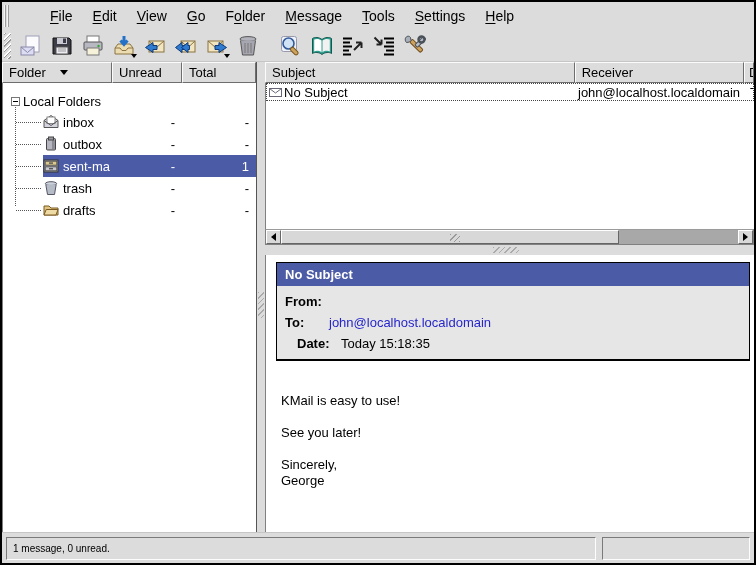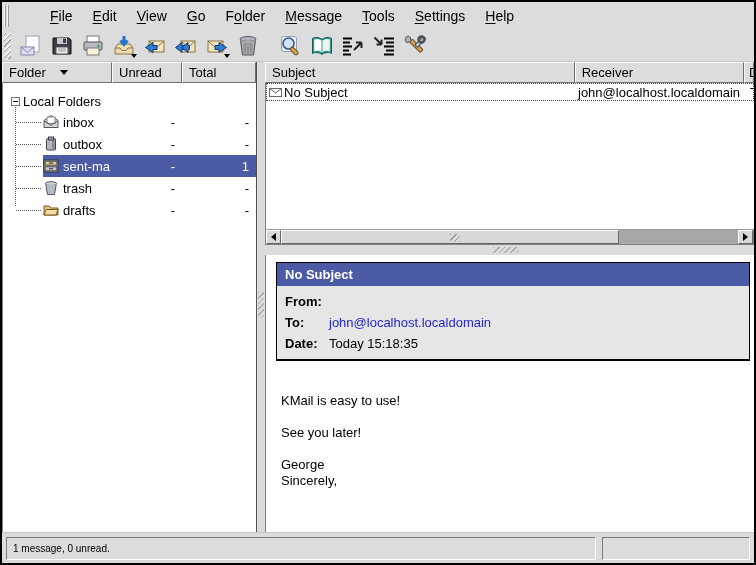--- a/index.html
+++ b/index.html
@@ -64,21 +64,21 @@
   .sthumb::after{content:"";position:absolute;left:50%;top:3px;width:10px;height:8px;background:repeating-linear-gradient(135deg,#999 0 1px,transparent 1px 4px);}
   .strack{flex:1;}
   .hsplitter{height:10px;background:#dcdcdc;position:relative;flex:0 0 auto;}
   .hsplitter .grip{position:absolute;left:228px;top:2px;width:26px;height:6px;background:repeating-linear-gradient(135deg,#aaa 0 1px,transparent 1px 4px);}
   
   .reader{flex:1;background:#fff;overflow:hidden;border-left:1px solid #808080;padding:7px 0 0 10px;}
   .hdrbox{width:474px;border:1px solid #000;border-bottom:2px solid #000;background:#e6e6e6;}
   .hdrbox-title{background:var(--titlebg);color:#fff;font-weight:bold;font-size:13px;padding:4px 8px;}
   .hfield{display:flex;font-size:13px;padding:2px 8px;line-height:17px;}
   .hfield:first-of-type{padding-top:7px;align-items:center;}
-  .hfield:last-of-type{padding-bottom:7px;}
+  .hfield:last-of-type{padding-bottom:7px;margin-left:12px;}
   .hfield .flabel{font-weight:bold;width:44px;flex:0 0 auto;}
   .hfield .fvalue{color:#000;}
   .hfield .fvalue.link{color:var(--link);}
   .body-text{margin-top:32px;padding-left:5px;font-size:13px;}
   .body-line{height:16px;white-space:pre;}
   
   .statusbar{height:31px;flex:0 0 auto;display:flex;align-items:center;background:#dcdcdc;padding:0 4px;gap:6px;border-top:1px solid #c6c6c6;}
   .spanel{height:23px;border-top:1px solid #7a7a7a;border-left:1px solid #7a7a7a;border-bottom:1px solid #fdfdfd;border-right:1px solid #fdfdfd;display:flex;align-items:center;font-size:10px;padding:0 6px;}
   .spanel.p1{flex:1;}
   .spanel.p2{width:148px;}
@@ -407,22 +407,22 @@
                 <span class="flabel">Date:</span>
                 <span class="fvalue">Today 15:18:35</span>
               </div>
             </div>
         </div>
         <div class="body-text" id="body-lines">
             <div class="body-line">KMail is easy to use!</div>
             <div class="body-line"> </div>
             <div class="body-line">See you later!</div>
             <div class="body-line"> </div>
+            <div class="body-line">Sincerely,</div>
             <div class="body-line">George</div>
-            <div class="body-line">Sincerely,</div>
           </div>
       </div>
     </div>
   </div>
 
   <div class="statusbar">
     <div class="spanel p1">
       <span>1 message, 0 unread.</span>
     </div>
     <div class="spanel p2"></div>

